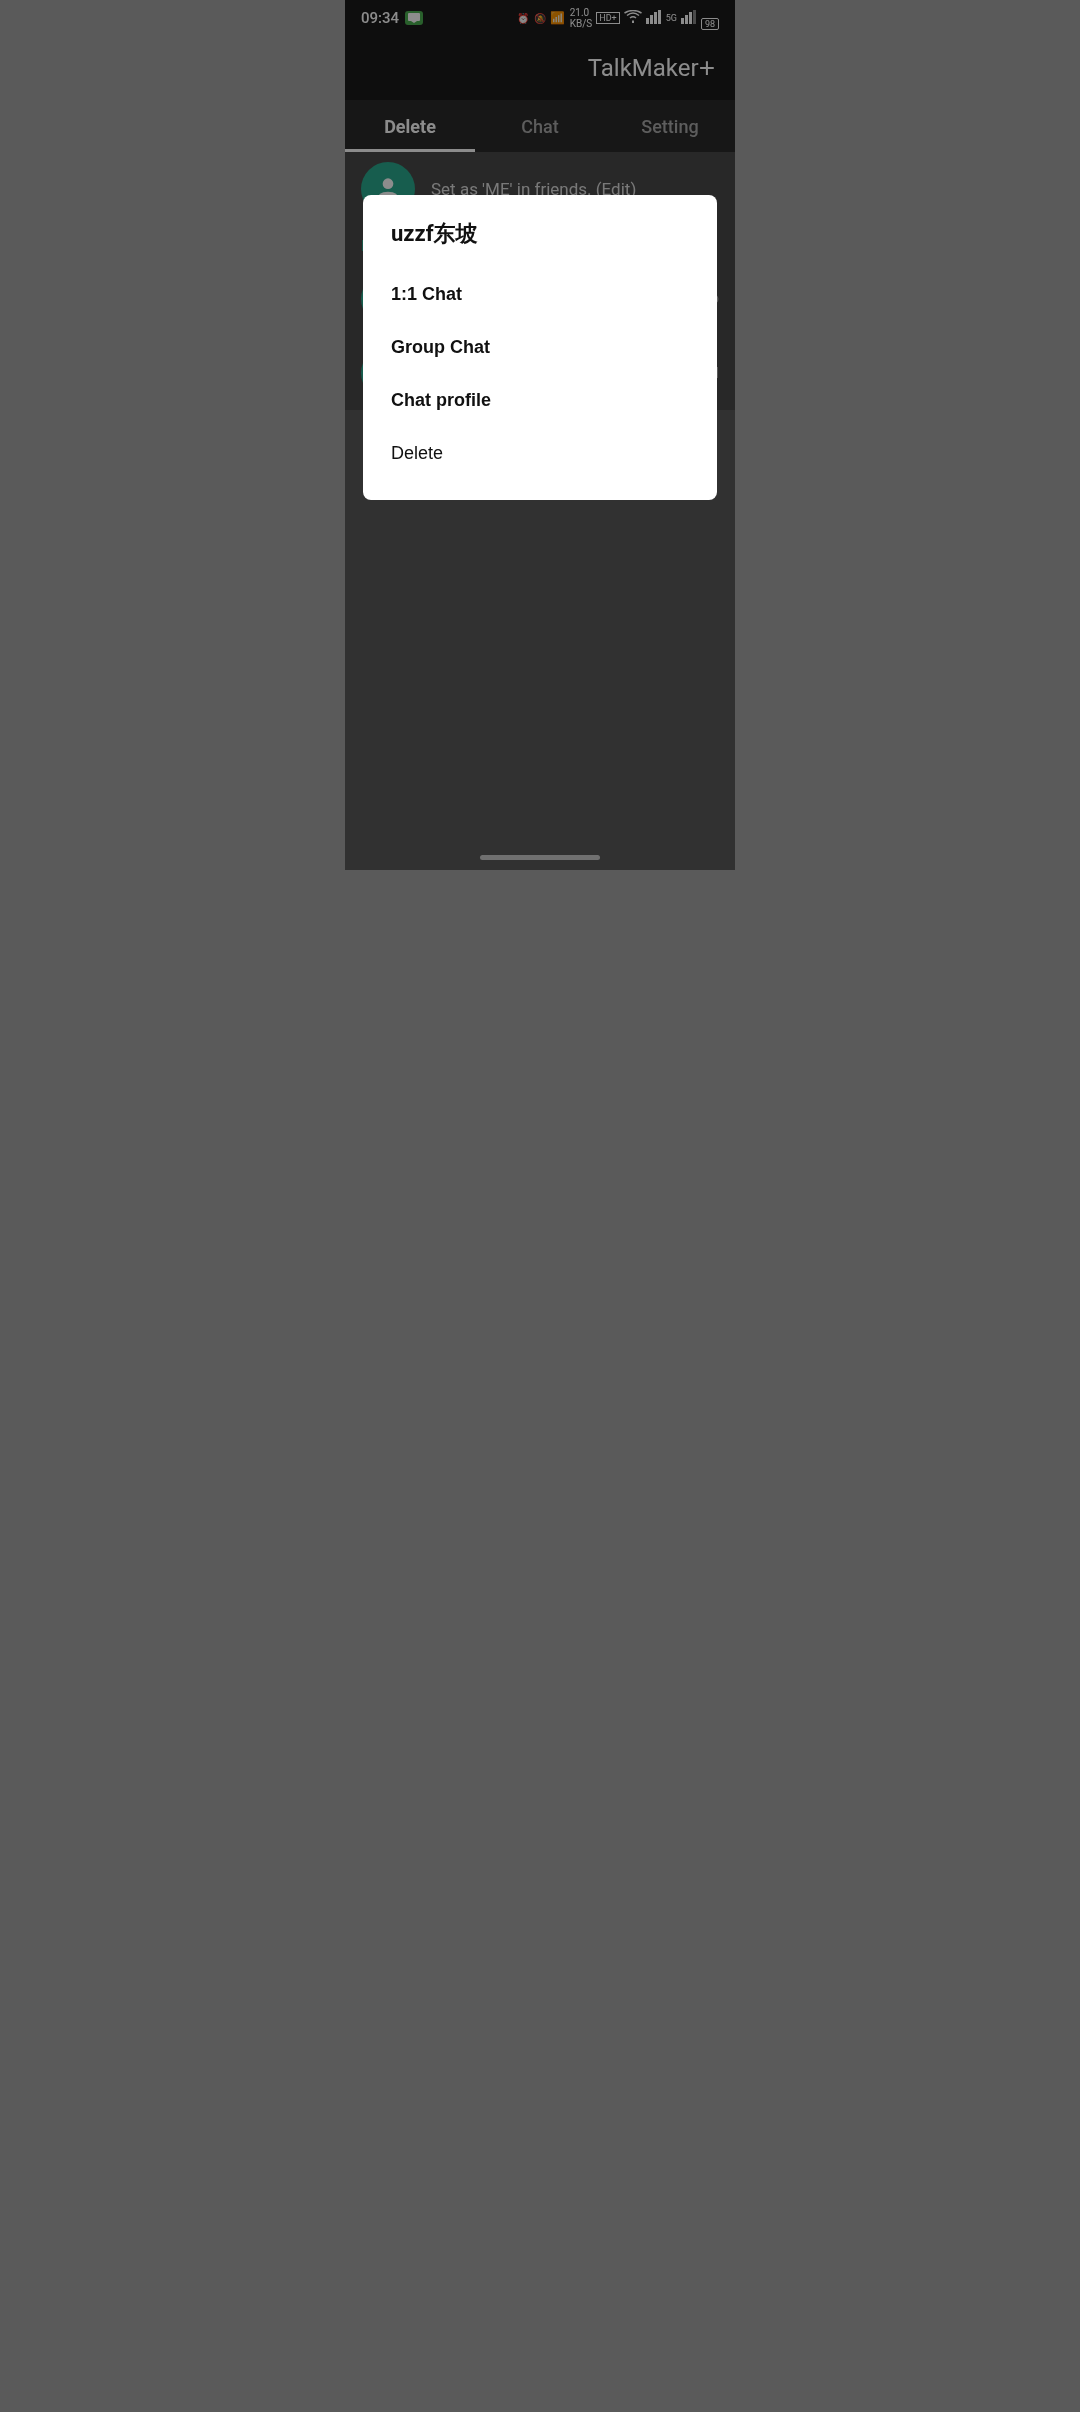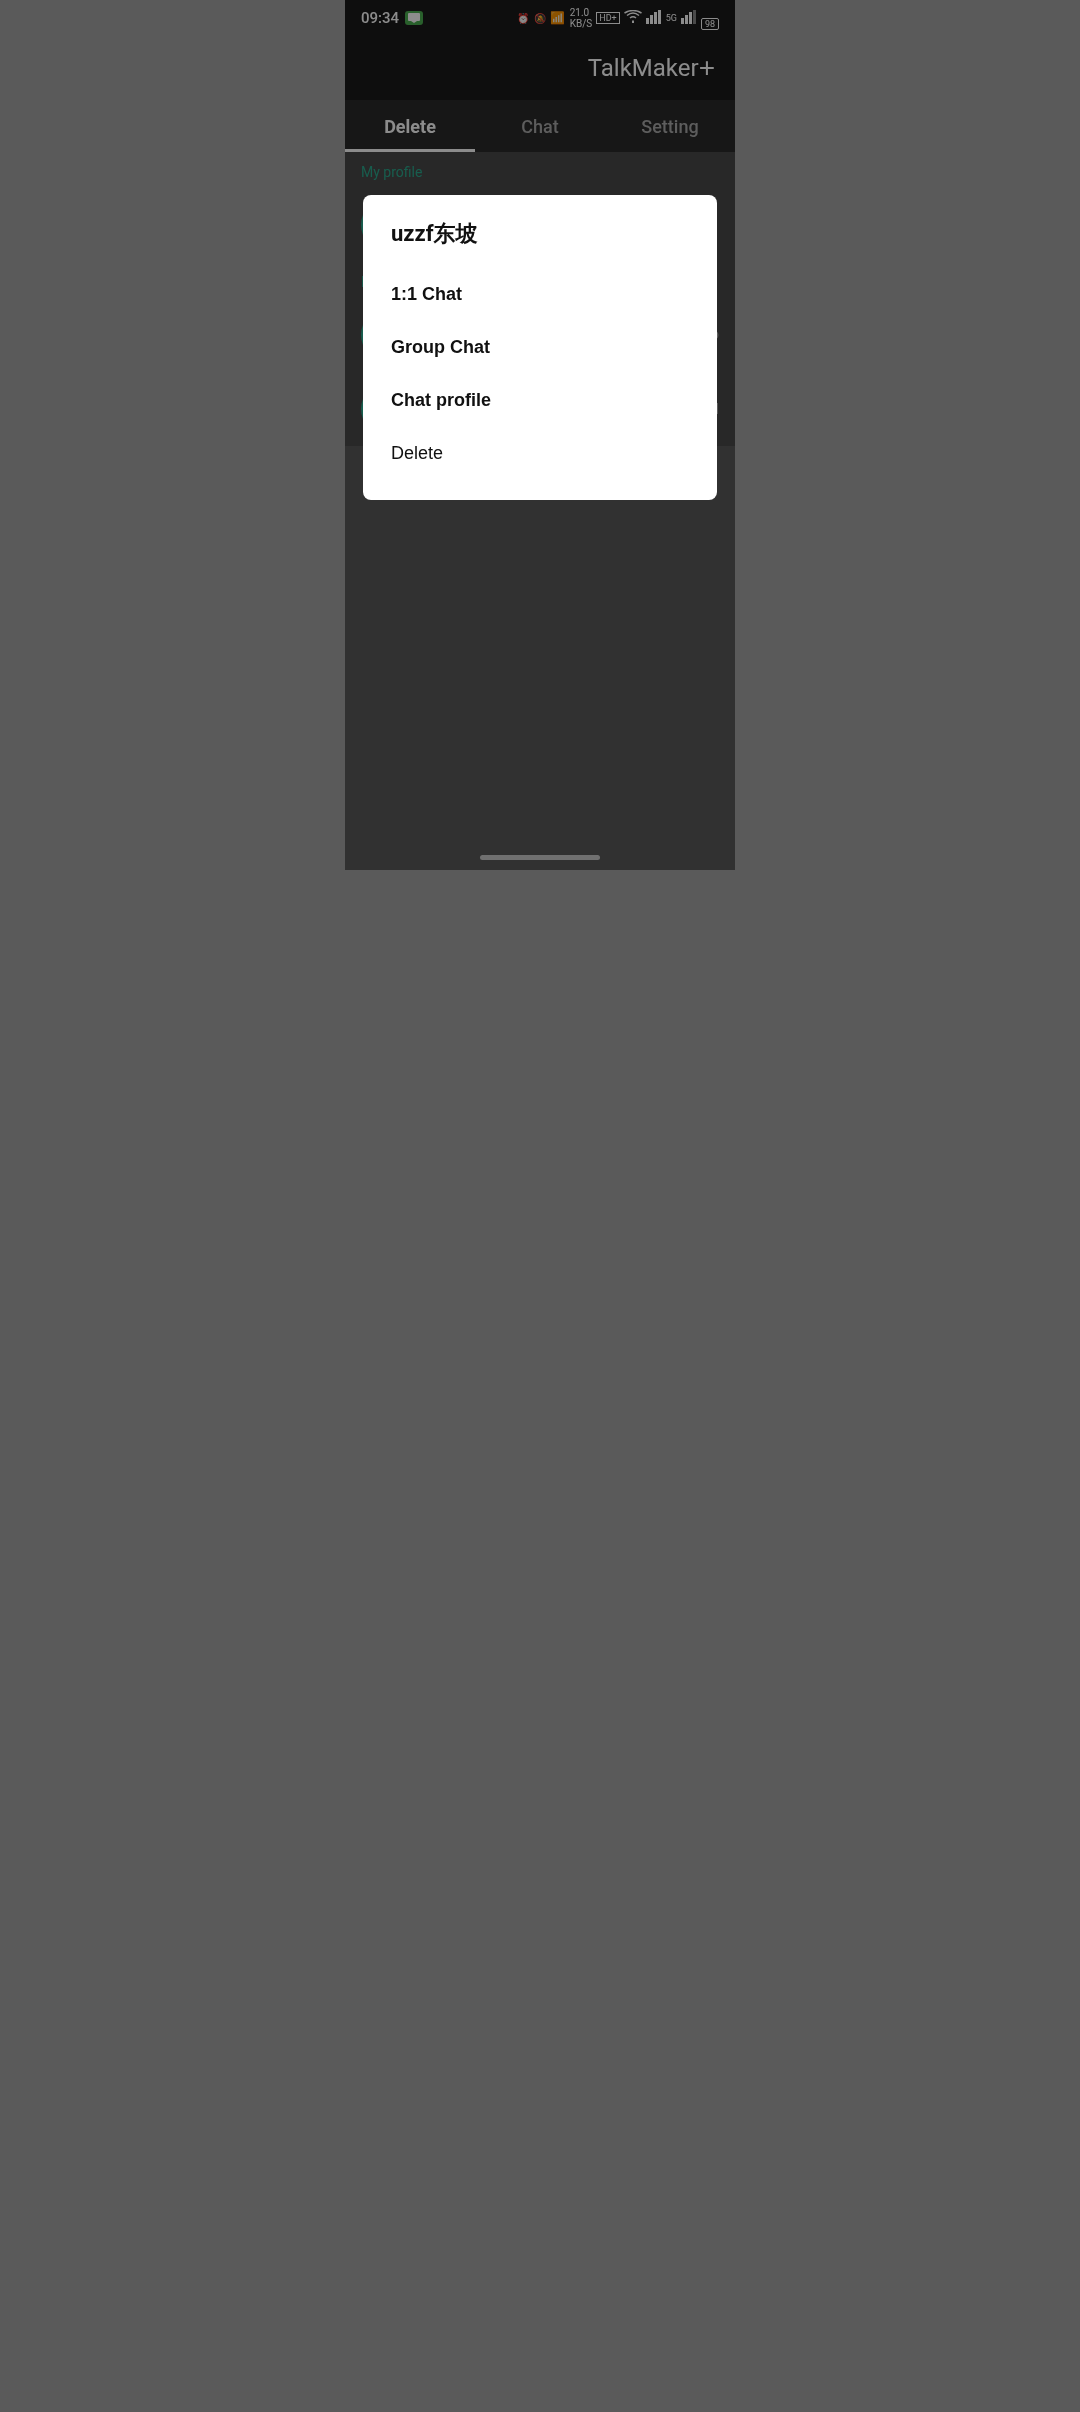--- a/index.html
+++ b/index.html
@@ -306,21 +306,20 @@
   <div class="tab-item">
     <span>Chat</span>
   </div>
   <div class="tab-item">
     <span>Setting</span>
   </div>
 </div>
 
 <div class="content-bg">
 
-  <div class="section-label">My profile</div>
   <div class="profile-row">
     <div class="avatar">
       <svg viewBox="0 0 24 24" fill="white">
         <circle cx="12" cy="8" r="4"></circle>
         <path d="M4 20 Q4 14 12 14 Q20 14 20 20"></path>
       </svg>
     </div>
     <span class="profile-name">Set as 'ME' in friends. (Edit)</span>
   </div>
 

